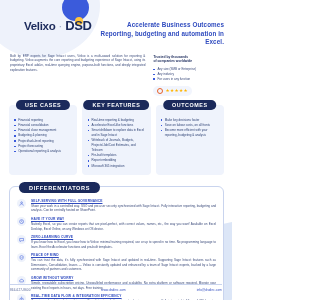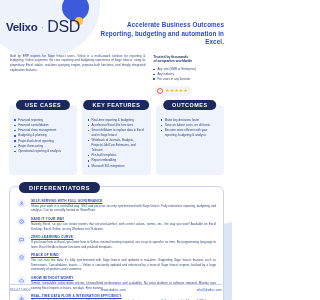--- a/index.html
+++ b/index.html
@@ -49,30 +49,30 @@
     left: 104px; bottom: -4px; width: 13px; height: 13px;
     border-radius: 50%;
     background: #3b5bdb;
   }
 
   
   .header {
     position: relative; z-index: 3;
     display: flex; align-items: flex-start;
     justify-content: center;
-    padding: 18px 8px 0 6px;
+    padding: 18px 8px 0 24px;
   }
   .logo { display: flex; align-items: center; gap: 2px; }
   .logo-velixo {
     font-size: 11.5px; font-weight: bold; color: #1b2a5b;
     letter-spacing: -0.3px;
   }
   .logo-sep { font-size: 11px; color: #9aa7c7; margin: 0 1px; }
   .logo-dsd {
-    font-size: 16px; font-weight: normal; color: #1b2a5b;
+    font-size: 13px; font-weight: bold; color: #1b2a5b;
     letter-spacing: -0.3px;
   }
   .tagline { text-align: right; padding-top: 3px; }
   .tagline-1 {
     font-size: 6.3px; font-weight: bold; color: #2f4bbf;
     letter-spacing: 0.1px; line-height: 1.35;
   }
   .tagline-2 {
     font-size: 6.3px; font-weight: bold; color: #2f4bbf;
     letter-spacing: 0.1px; line-height: 1.35;

